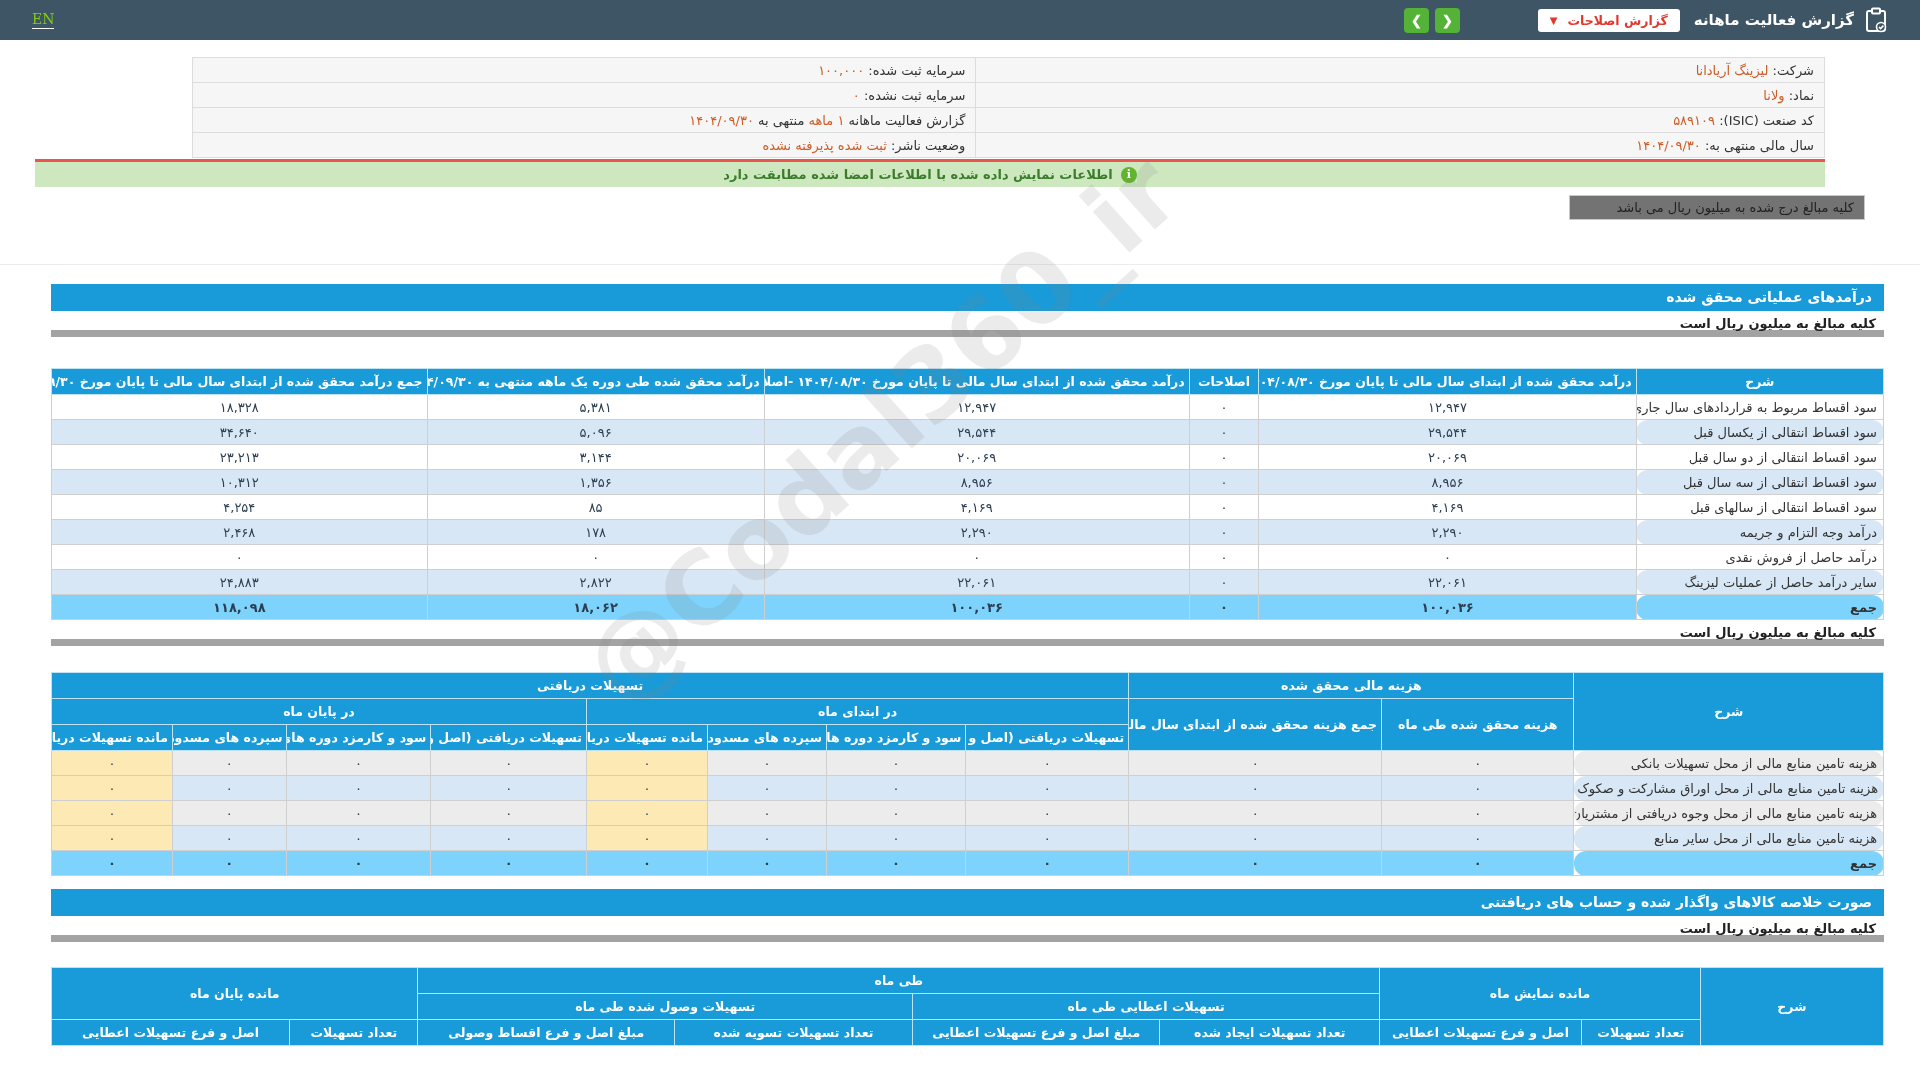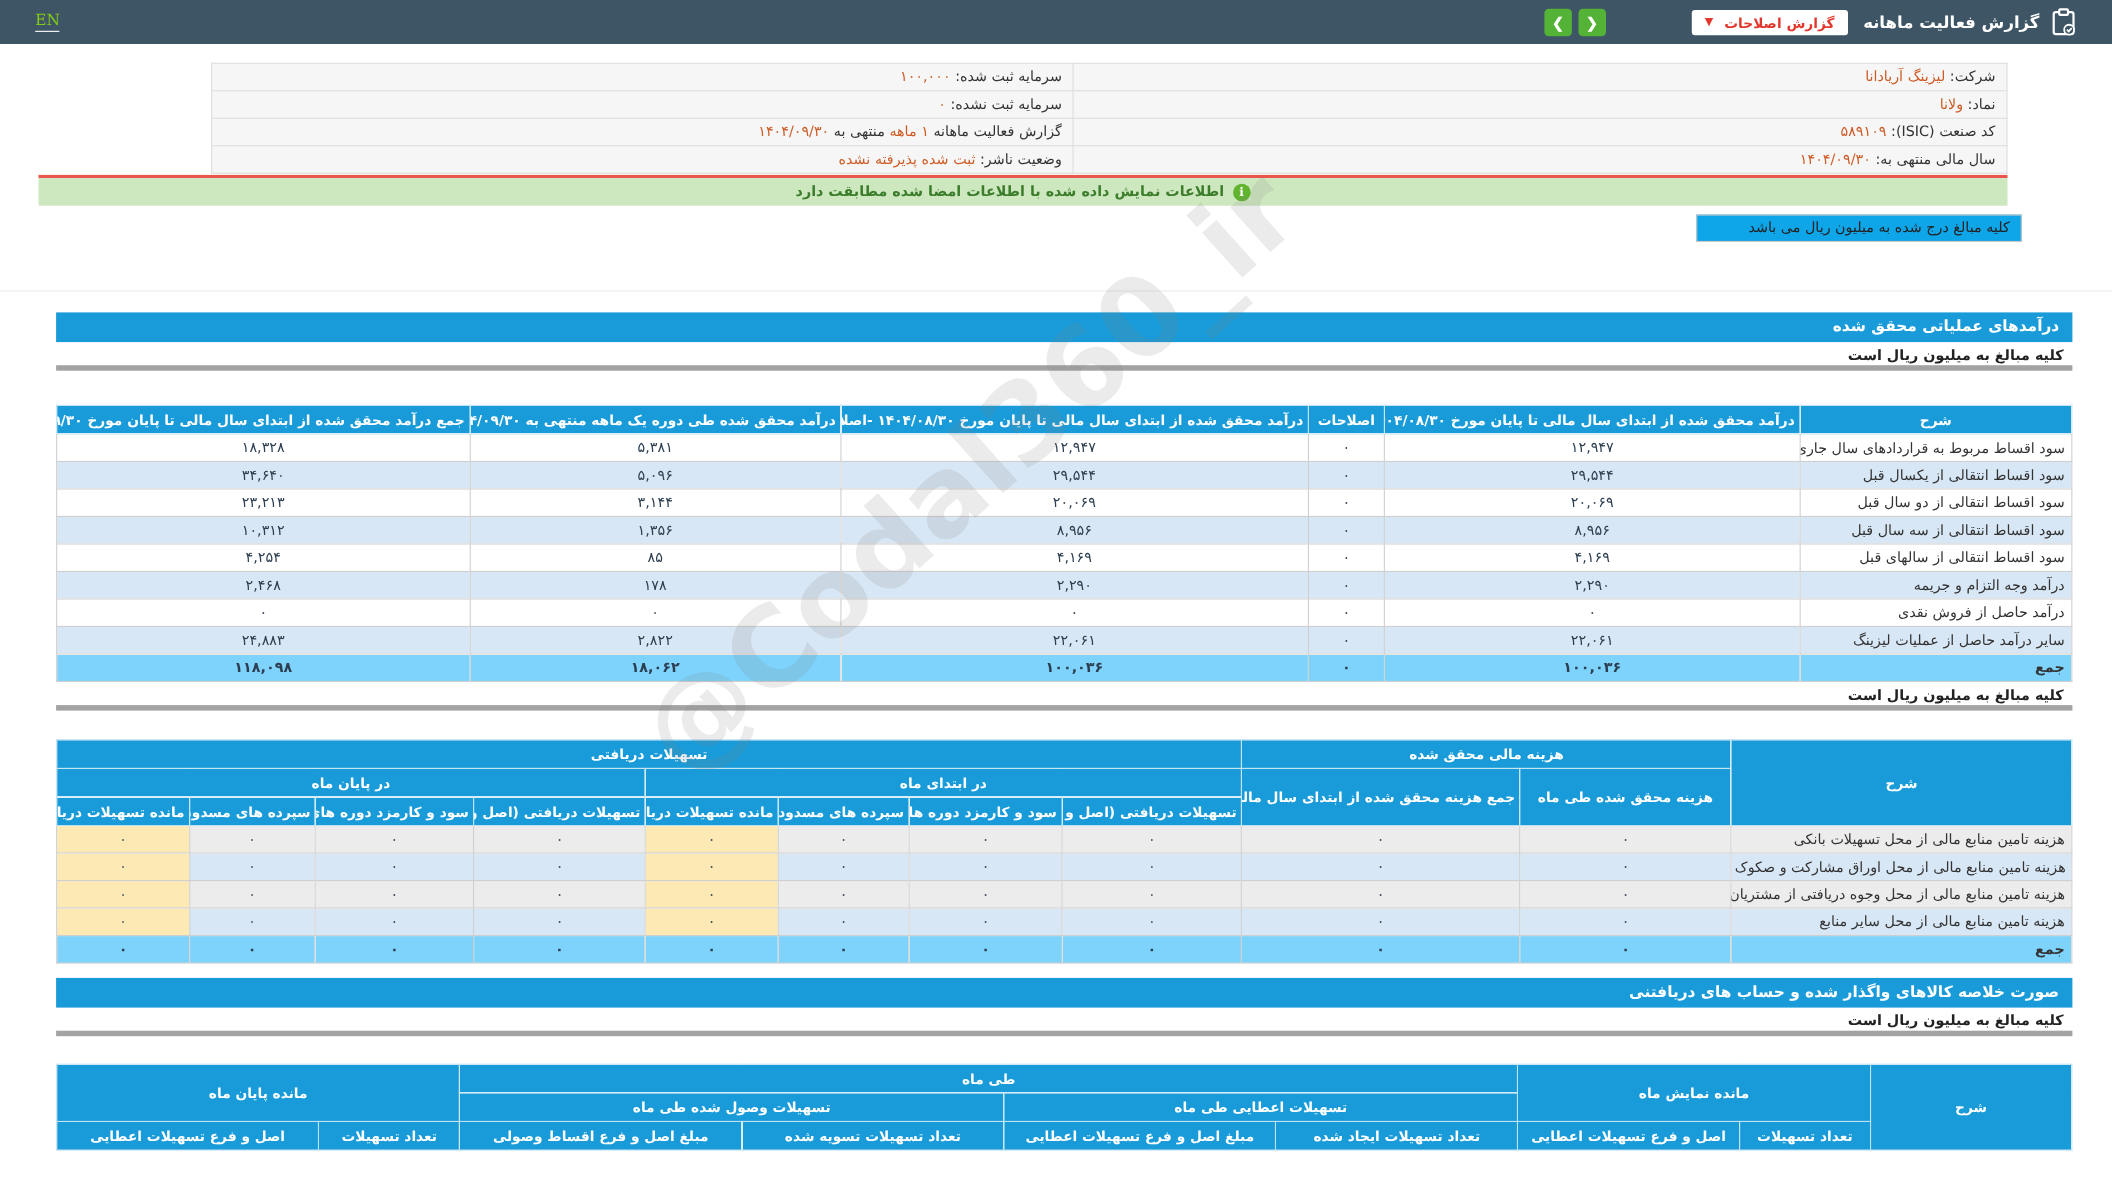--- a/index.html
+++ b/index.html
@@ -50,53 +50,53 @@
     margin:0 95px 0 35px; background:#cde7bf; height:25px; display:flex;
     align-items:center; justify-content:center; gap:8px;
   }
   .notice-bar .txt { color:#3c7d2c; font-size:13px; font-weight:bold; }
   .info-circle {
     width:16px; height:16px; border-radius:50%; background:#61b42e; color:#fff;
     font-size:11px; font-weight:bold; display:flex; align-items:center; justify-content:center;
     font-family:"DejaVu Serif", serif;
   }
   .unit-box {
-    margin:8px 82px 0 auto; width:296px; border:1px solid #c9c9c9; background:#0ea5e9;
+    margin:8px 55px 0 auto; width:296px; border:1px solid #c9c9c9; background:#737373;
     padding:4px 10px; font-size:13px; color:#222; height:25px;
   }
   .hairline { margin:44px 0 0 0; border-top:1px solid #ececec; }
 
   
   .main { margin:0 36px 0 35px;padding-left:16px; }
   .section-bar {
     background:#189bd8; color:#fff; font-size:14px; font-weight:bold;
     padding:5px 12px; height:27px; line-height:17px;
   }
   .sb1 { margin-top:19px; } .sb2 { margin-top:8px; } .sb3 { margin-top:13px; }
   .unit-note {
     font-size:13px; font-weight:bold; color:#222; padding:5px 8px;
-    border-bottom:5px solid #a3a3a3; height:26px;
+    border-bottom:7px solid #a3a3a3; height:26px;
   }
   .mt1 { margin-top:31px; } .mt2 { margin-top:26px; } .mt3 { margin-top:25px; }
 
   table.data {
     width:100%; border-collapse:collapse; table-layout:fixed; font-size:13px;
   }
   table.data th {
     background:#189bd8; color:#fff; font-weight:bold; font-size:12.5px;
     border:1px solid #bfe2f3; padding:4px 4px; height:26px; text-align:center;
     overflow:hidden; white-space:nowrap;
   }
   table.data td {
     border:1px solid #cfcfcf; padding:4px 6px; height:25px; text-align:center;
     color:#2c3e50; overflow:hidden; white-space:nowrap;
   }
   table.data tr.odd td { background:#fff; }
   table.data tr.even td { background:#d8e7f5; }
-  table.data td.lbl { text-align:right; color:#333; }
+  table.data td.lbl { text-align:right; color:#333;border-radius:12px; }
   table.data td.c-yellow { background:#fce9b4; }
   table.data td.c-blue { background:#d8e7f5; }
   table.data tr.total td { background:#7dd3fc; font-weight:bold; }
   table.fund tr.odd td { background:#ececec; }
   table.fund tr.odd td.c-yellow, table.fund tr.even td.c-yellow { background:#fce9b4; }
 
   
   .watermark {
     position:absolute; top:640px; left:560px; font-size:100px; font-weight:bold;
     color:rgba(130,130,130,0.16); transform:rotate(-42deg); transform-origin:left top;

